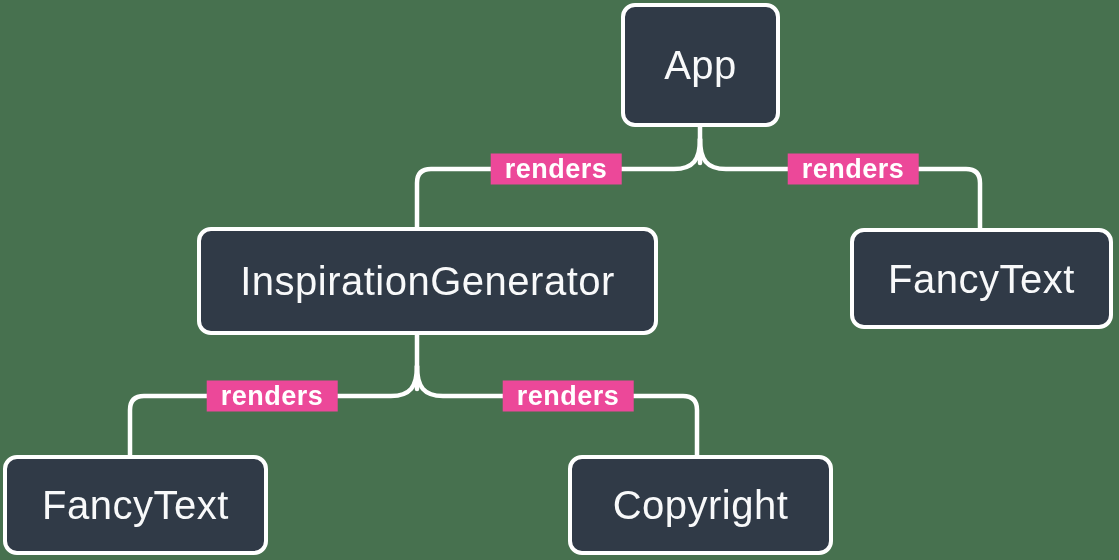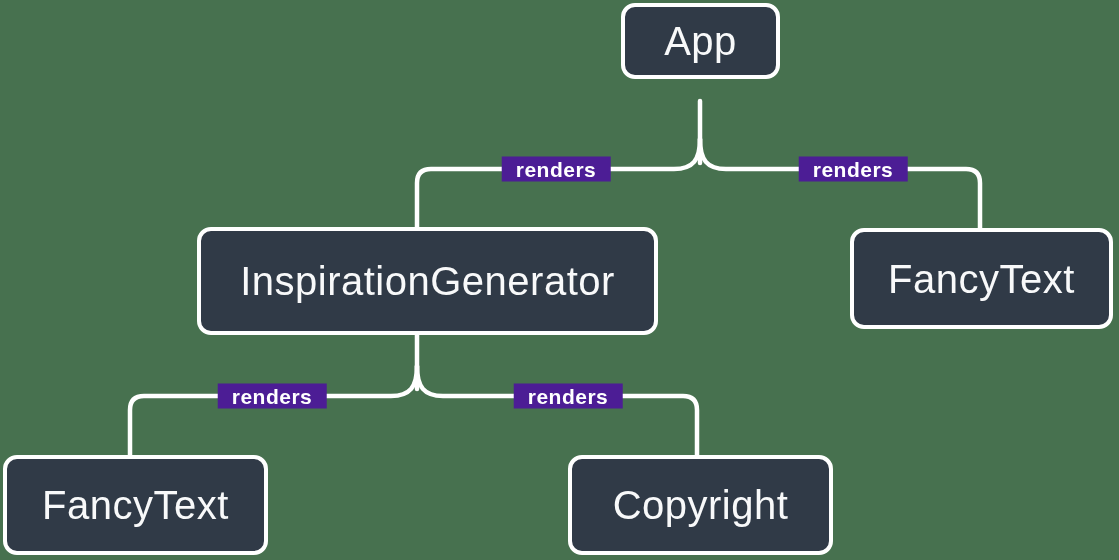--- a/index.html
+++ b/index.html
@@ -41,31 +41,31 @@
     justify-content: center;
     color: #F8F9FA;
   }
   .node .node-label {
     font-size: 40px;
     font-weight: 400;
     letter-spacing: 0.5px;
     white-space: nowrap;
     line-height: 1;
   }
-  .node-app           { left: 621px; top: 3px;   width: 159px; height: 76px; }
+  .node-app           { left: 621px; top: 3px;   width: 159px; height: 124px; }
   .node-insp          { left: 197px; top: 227px; width: 461px; height: 108px; }
   .node-fancy-right   { left: 850px; top: 228px; width: 263px; height: 101px; }
   .node-fancy-left    { left: 3px;   top: 455px; width: 265px; height: 100px; }
   .node-copyright     { left: 568px; top: 455px; width: 265px; height: 100px; }
   .edge-label {
     position: absolute;
     transform: translate(-50%, -50%);
-    background: #4c1d95;
+    background: #ec4899;
     color: #FFFFFF;
-    font-size: 21px;
+    font-size: 27px;
     font-weight: 600;
     letter-spacing: 0.5px;
     padding: 2px 14px;
     white-space: nowrap;
     line-height: 1;
     text-align: right;
   }
   .edge-label-1 { left: 556px; top: 169px; }
   .edge-label-2 { left: 853px; top: 169px; }
   .edge-label-3 { left: 272px; top: 396px; }

